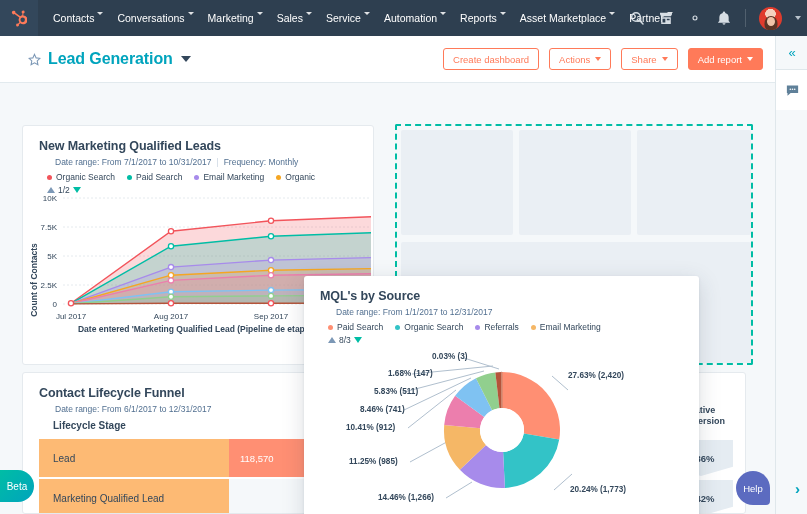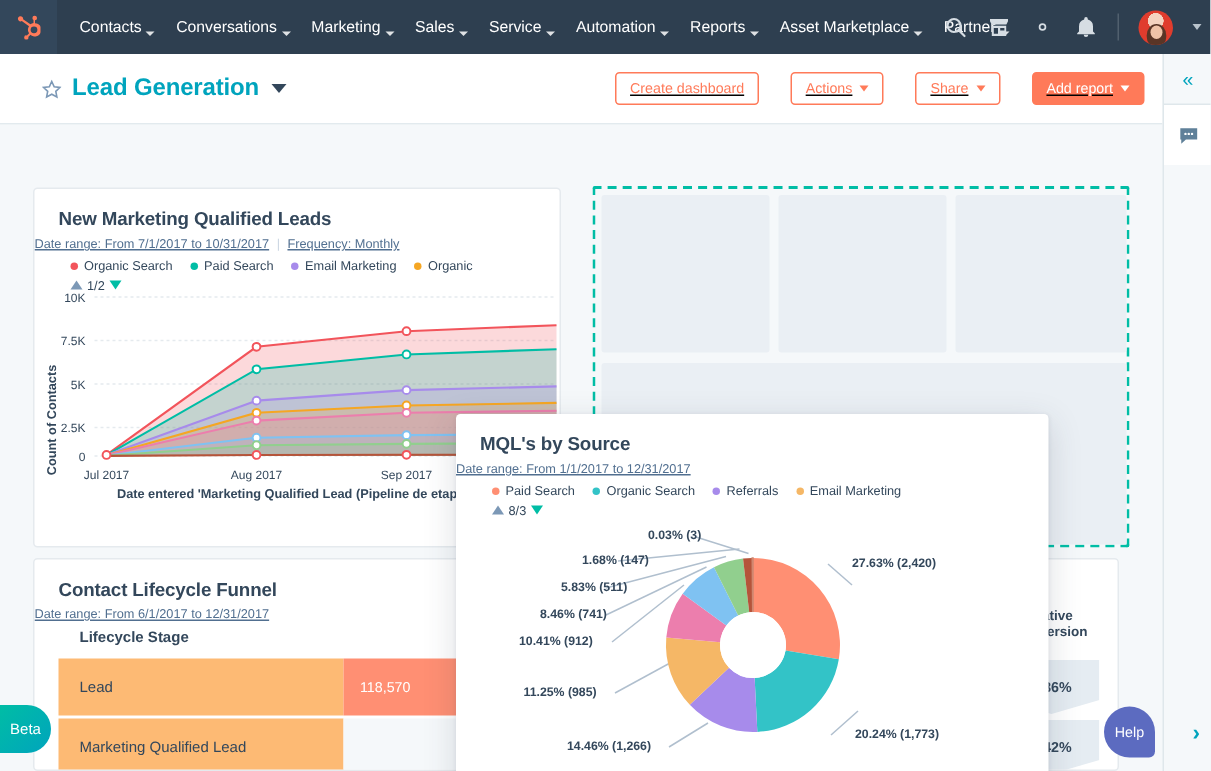--- a/index.html
+++ b/index.html
@@ -17,21 +17,21 @@
     background: #2e3f50; display: flex; align-items: center;
   }
   .logo-box {
     width: 38px; height: 36px; background: #33475b;
     display: flex; align-items: center; justify-content: center;
   }
   .logo-mark { width: 16px; height: 18px; }
   .nav-items { display: flex; align-items: center; margin-left: 8px; }
   .nav-item {
     color: #ffffff; font-size: 10.5px; padding: 0 7px;
-    display: flex; align-items: flex-end; white-space: nowrap; cursor: pointer;
+    display: flex; align-items: flex-start; white-space: nowrap; cursor: pointer;
   }
   .caret-down {
     display: inline-block; margin-left: 3px;
     border-left: 3px solid transparent; border-right: 3px solid transparent;
     border-top: 3.5px solid #ffffff; opacity: .85;
   }
   .nav-right {
     position: absolute; right: 6px; top: 0; height: 36px;
     display: flex; align-items: center; gap: 13px;
   }
@@ -66,21 +66,21 @@
   .star-icon { margin-left: 28px; width: 13px; height: 13px; color: #7c98b6; cursor: pointer; }
   .page-title {
     margin-left: 7px; font-size: 16px; font-weight: bold; color: #00a4bd;
     letter-spacing: -.1px; cursor: pointer;
   }
   .title-caret {
     margin-left: 8px; border-left: 5px solid transparent; border-right: 5px solid transparent;
     border-top: 6px solid #33475b; cursor: pointer;
   }
   .header-actions {
-    position: absolute; right: 12px; display: flex; align-items: center; gap: 21px; text-decoration: underline;
+    position: absolute; right: 12px; display: flex; align-items: center; gap: 10px;
   }
   .btn {
     border: 1px solid #ff7a59; color: #ff7a59; background: #ffffff;
     border-radius: 3px; font-size: 9.5px; padding: 0 9px; height: 22px;
     display: flex; align-items: center; cursor: pointer; white-space: nowrap;
     font-family: "Liberation Sans", sans-serif;
   }
   .btn.primary { background: #ff7a59; color: #ffffff; border-color: #ff7a59; }
   .btn .bcaret {
     margin-left: 5px; border-left: 3px solid transparent; border-right: 3px solid transparent;
@@ -112,21 +112,21 @@
     position: absolute; background: #ffffff; border: 1px solid #e5eaee;
     border-radius: 3px; overflow: hidden;
   }
   #card-mql-area { left: 22px; top: 7px; width: 352px; height: 240px; }
   #card-funnel { left: 22px; top: 254px; width: 724px; height: 142px; }
 
   .card-title {
     font-size: 12.5px; font-weight: bold; color: #33475b;
     margin: 13px 0 0 16px; letter-spacing: -.1px;
   }
-  .card-sub { font-size: 8.5px; color: #516f90; margin: 4px 0 0 0; text-decoration: underline; }
+  .card-sub { font-size: 8.5px; color: #516f90; margin: 4px 0 0 32px; }
   .card-sub .sep { color: #cbd6e2; margin: 0 5px; }
 
   .legend { display: flex; align-items: center; margin: 5px 0 0 24px; gap: 12px; flex-wrap: nowrap; }
   .legend-item { display: flex; align-items: center; font-size: 8.5px; color: #33475b; white-space: nowrap; }
   .dot { width: 5px; height: 5px; border-radius: 50%; margin-right: 4px; flex: none; }
 
   .pager { display: flex; align-items: center; margin: 3px 0 0 24px; font-size: 8.5px; color: #33475b; gap: 3px; }
   .tri-up { width: 0; height: 0; border-left: 4px solid transparent; border-right: 4px solid transparent; border-bottom: 6px solid #7c98b6; cursor: pointer; }
   .tri-down { width: 0; height: 0; border-left: 4px solid transparent; border-right: 4px solid transparent; border-top: 6px solid #00bda5; cursor: pointer; }
 

